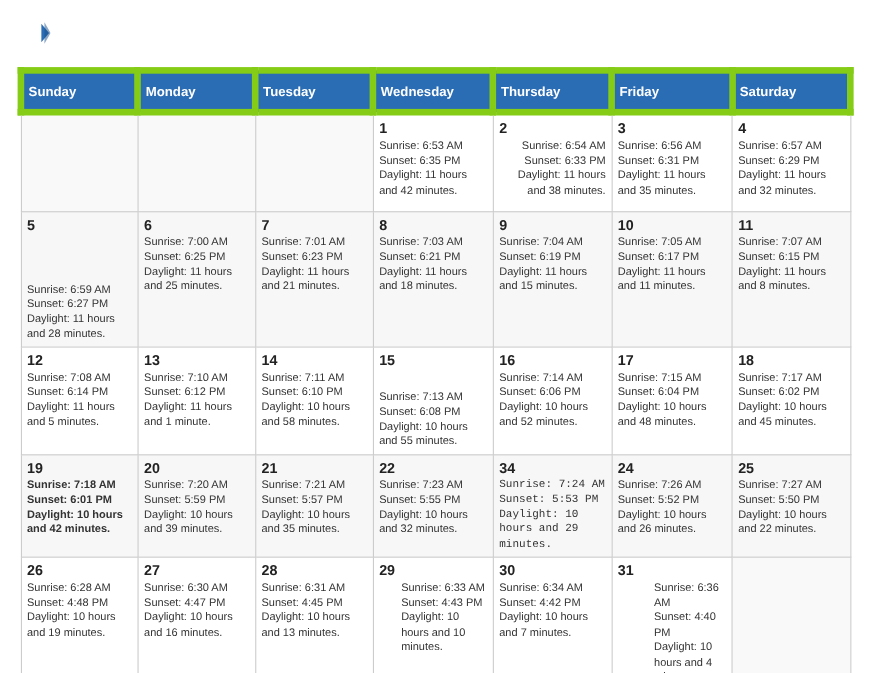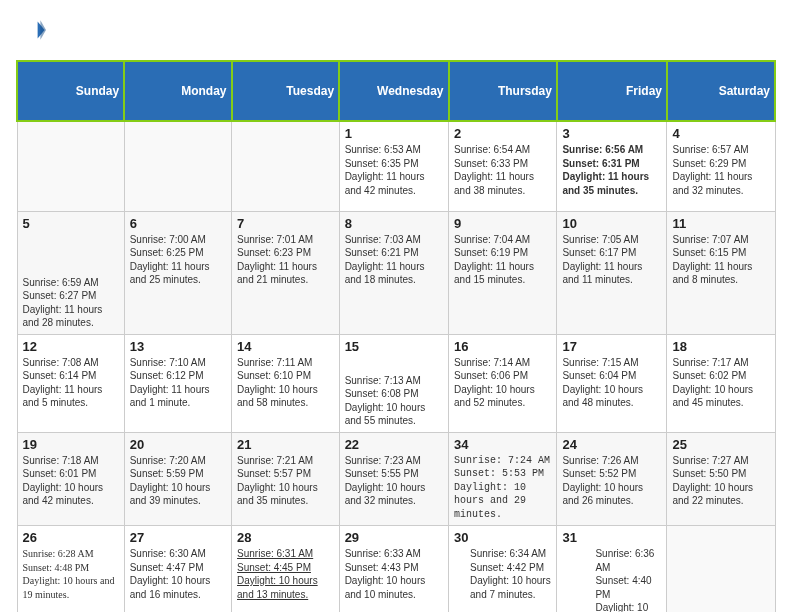--- a/index.html
+++ b/index.html
@@ -38,25 +38,25 @@
       color: #444;
     }
     table {
       width: 100%;
       border-collapse: collapse;
       font-size: 11px;
     }
     thead tr th {
       background: #2a6db5;
       color: #fff;
-      padding: 22px 4px;
-      text-align: right;
+      padding: 9px 4px;
+      text-align: left;
       font-size: 12px;
       font-weight: bold;
-      border: 2px solid #84cc16;
+      border: 6px solid #84cc16;
     }
     tbody tr td {
       border: 1px solid #ccc;
       vertical-align: top;
       padding: 4px 5px;
       width: 113px;
       height: 90px;
       background: #fff;
     }
     tbody tr:nth-child(even) td {
@@ -116,27 +116,27 @@
         <td class="empty"></td>
         <td class="empty"></td>
         <td>
           <span class="day-num">1</span>
           <div class="day-info" style="white-space: pre-line;">Sunrise: 6:53 AM
 Sunset: 6:35 PM
 Daylight: 11 hours and 42 minutes.</div>
         </td>
         <td>
           <span class="day-num">2</span>
-          <div class="day-info" style="white-space: pre-line;">Sunrise: 6:54 AM
+          <div class="day-info" style="white-space: pre-line; text-align: right;">Sunrise: 6:54 AM
 Sunset: 6:33 PM
 Daylight: 11 hours and 38 minutes.</div>
         </td>
         <td>
           <span class="day-num">3</span>
-          <div class="day-info" style="white-space: pre-line; font-weight: bold;">Sunrise: 6:56 AM
+          <div class="day-info" style="white-space: pre-line;">Sunrise: 6:56 AM
 Sunset: 6:31 PM
 Daylight: 11 hours and 35 minutes.</div>
         </td>
         <td>
           <span class="day-num">4</span>
           <div class="day-info" style="white-space: pre-line;">Sunrise: 6:57 AM
 Sunset: 6:29 PM
 Daylight: 11 hours and 32 minutes.</div>
         </td>
       </tr>
@@ -224,21 +224,21 @@
         <td>
           <span class="day-num">18</span>
           <div class="day-info" style="white-space: pre-line;">Sunrise: 7:17 AM
 Sunset: 6:02 PM
 Daylight: 10 hours and 45 minutes.</div>
         </td>
       </tr>
       <tr>
         <td>
           <span class="day-num">19</span>
-          <div class="day-info" style="white-space: pre-line;">Sunrise: 7:18 AM
+          <div class="day-info" style="white-space: pre-line; font-weight: bold;">Sunrise: 7:18 AM
 Sunset: 6:01 PM
 Daylight: 10 hours and 42 minutes.</div>
         </td>
         <td>
           <span class="day-num">20</span>
           <div class="day-info" style="white-space: pre-line;">Sunrise: 7:20 AM
 Sunset: 5:59 PM
 Daylight: 10 hours and 39 minutes.</div>
         </td>
         <td>
@@ -268,45 +268,45 @@
         <td>
           <span class="day-num">25</span>
           <div class="day-info" style="white-space: pre-line;">Sunrise: 7:27 AM
 Sunset: 5:50 PM
 Daylight: 10 hours and 22 minutes.</div>
         </td>
       </tr>
       <tr>
         <td>
           <span class="day-num">26</span>
-          <div class="day-info" style="white-space: pre-line; font-family: Liberation Serif, serif;">Sunrise: 6:28 AM
+          <div class="day-info" style="white-space: pre-line;">Sunrise: 6:28 AM
 Sunset: 4:48 PM
 Daylight: 10 hours and 19 minutes.</div>
         </td>
         <td>
           <span class="day-num">27</span>
           <div class="day-info" style="white-space: pre-line;">Sunrise: 6:30 AM
 Sunset: 4:47 PM
 Daylight: 10 hours and 16 minutes.</div>
         </td>
         <td>
           <span class="day-num">28</span>
-          <div class="day-info" style="white-space: pre-line; text-decoration: underline;">Sunrise: 6:31 AM
+          <div class="day-info" style="white-space: pre-line;">Sunrise: 6:31 AM
 Sunset: 4:45 PM
 Daylight: 10 hours and 13 minutes.</div>
         </td>
         <td>
           <span class="day-num">29</span>
-          <div class="day-info" style="white-space: pre-line;">Sunrise: 6:33 AM
+          <div class="day-info" style="white-space: pre-line; margin-left: 20px;">Sunrise: 6:33 AM
 Sunset: 4:43 PM
 Daylight: 10 hours and 10 minutes.</div>
         </td>
         <td>
           <span class="day-num">30</span>
-          <div class="day-info" style="white-space: pre-line; margin-left: 16px;">Sunrise: 6:34 AM
+          <div class="day-info" style="white-space: pre-line;">Sunrise: 6:34 AM
 Sunset: 4:42 PM
 Daylight: 10 hours and 7 minutes.</div>
         </td>
         <td>
           <span class="day-num">31</span>
           <div class="day-info" style="white-space: pre-line; margin-left: 33px;">Sunrise: 6:36 AM
 Sunset: 4:40 PM
 Daylight: 10 hours and 4 minutes.</div>
         </td>
         <td class="empty"></td>

